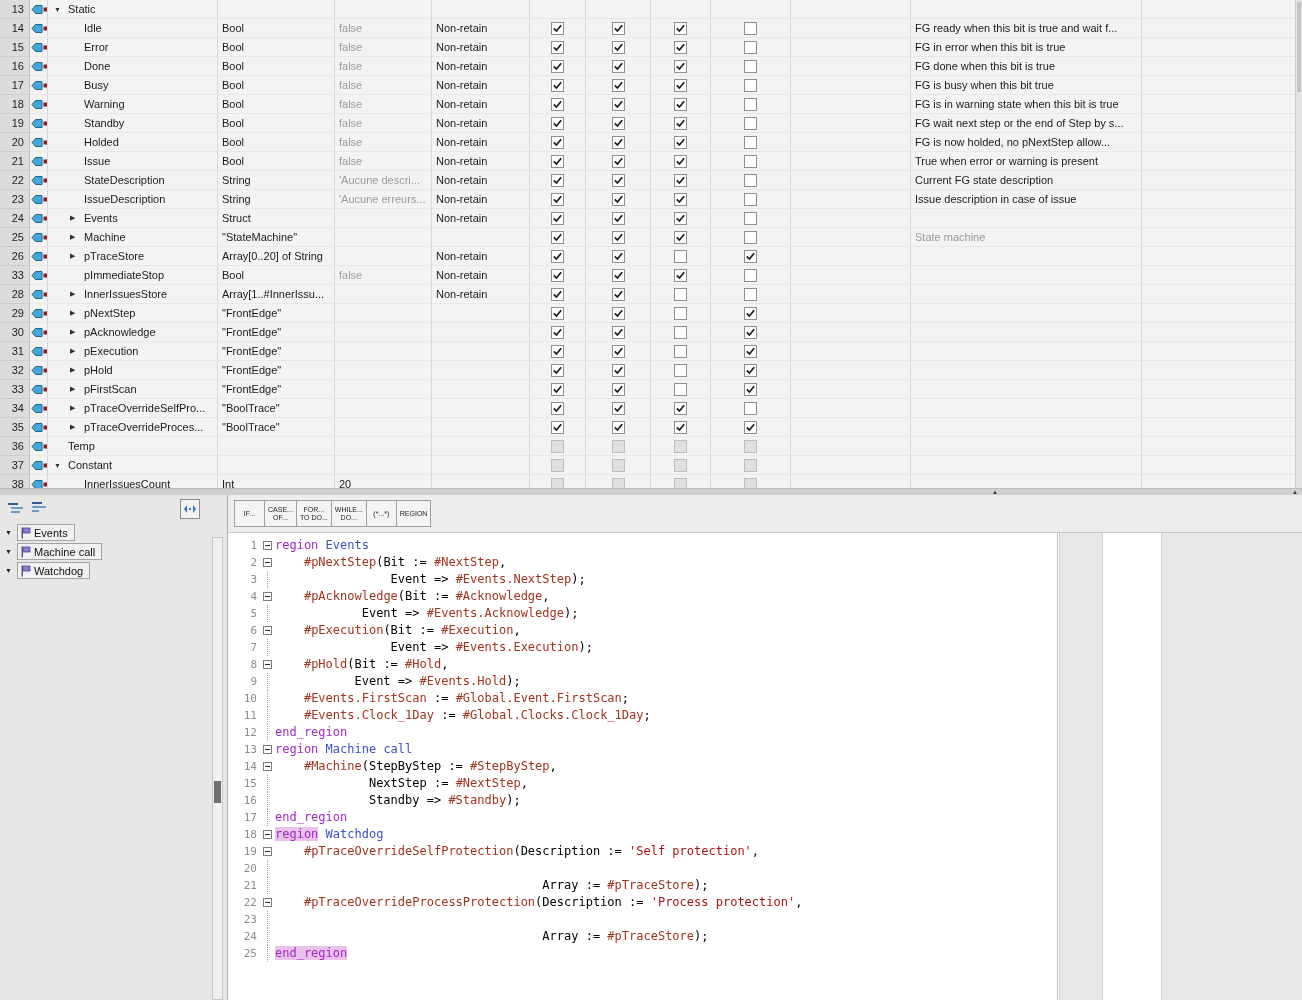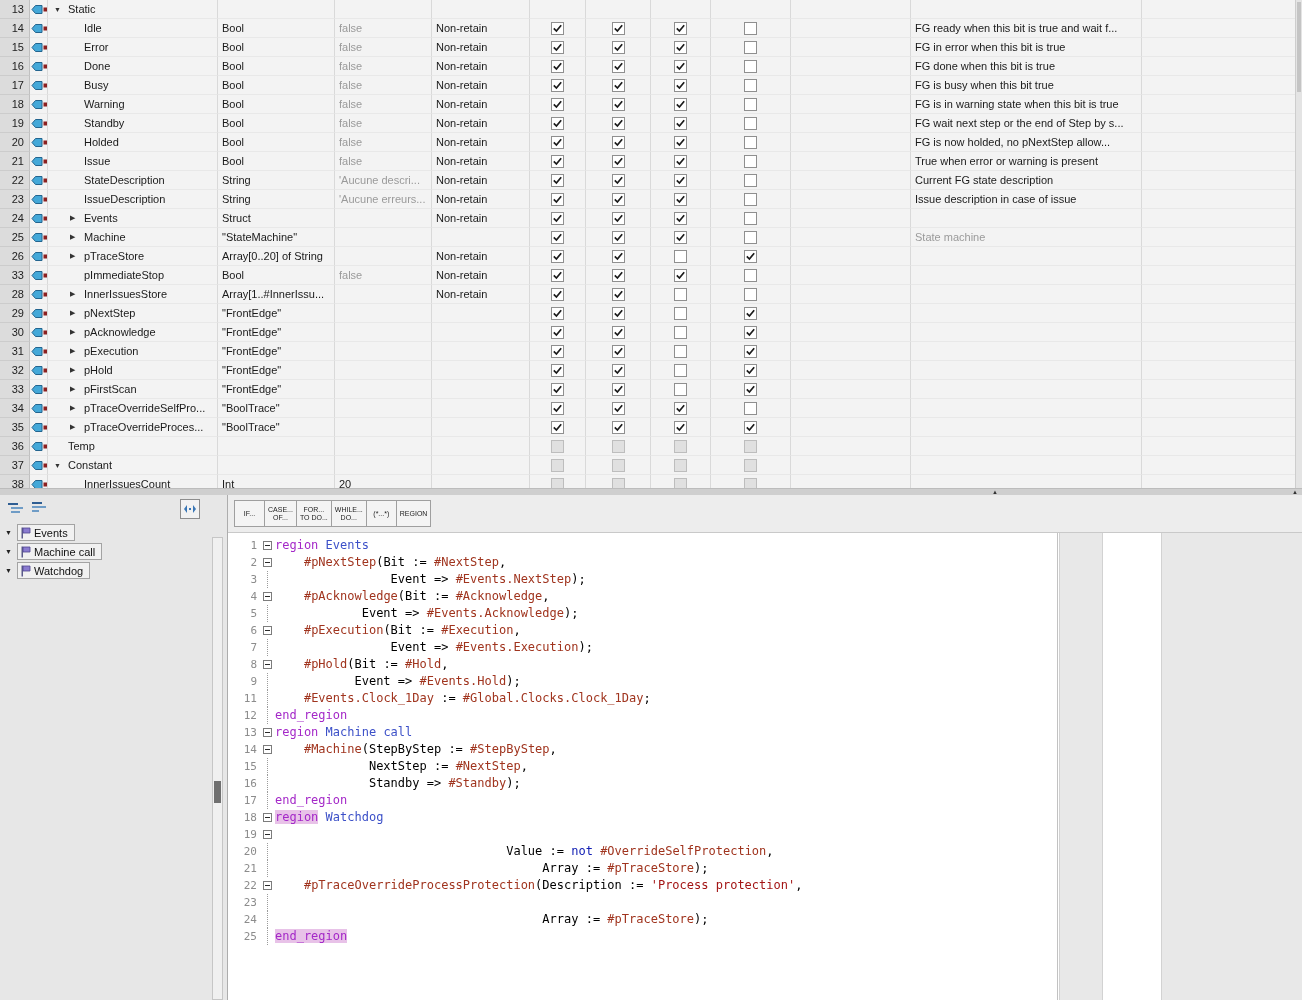--- a/index.html
+++ b/index.html
@@ -1344,20 +1344,27 @@
             <span class="codetext"><span class="seg-p">    </span><span class="seg-v">#pHold</span><span class="seg-p">(Bit := </span><span class="seg-v">#Hold</span><span class="seg-p">,</span></span>
           </div>
           <div class="cl">
             <span class="ln">9</span>
             <span class="fold">
               <span class="fguide"></span>
             </span>
             <span class="codetext"><span class="seg-p">           Event =&gt; </span><span class="seg-v">#Events.Hold</span><span class="seg-p">);</span></span>
           </div>
           <div class="cl">
+            <span class="ln">10</span>
+            <span class="fold">
+              <span class="fguide"></span>
+            </span>
+            <span class="codetext"><span class="seg-p">    </span><span class="seg-v">#Events.FirstScan</span><span class="seg-p"> := </span><span class="seg-v">#Global.Event.FirstScan</span><span class="seg-p">;</span></span>
+          </div>
+          <div class="cl">
             <span class="ln">11</span>
             <span class="fold">
               <span class="fguide"></span>
             </span>
             <span class="codetext"><span class="seg-p">    </span><span class="seg-v">#Events.Clock_1Day</span><span class="seg-p"> := </span><span class="seg-v">#Global.Clocks.Clock_1Day</span><span class="seg-p">;</span></span>
           </div>
           <div class="cl">
             <span class="ln">12</span>
             <span class="fold">
               <span class="fguide"></span>
@@ -1404,27 +1411,27 @@
             <span class="fold">
               <span class="fbox"></span>
             </span>
             <span class="codetext"><span class="seg-hk">region</span><span class="seg-p"> </span><span class="seg-n">Watchdog</span></span>
           </div>
           <div class="cl">
             <span class="ln">19</span>
             <span class="fold">
               <span class="fbox"></span>
             </span>
+            <span class="codetext"><span class="seg-p">    </span><span class="seg-v">#pTraceOverrideSelfProtection</span><span class="seg-p">(Description := </span><span class="seg-s">'Self protection'</span><span class="seg-p">,</span></span>
           </div>
           <div class="cl">
             <span class="ln">20</span>
             <span class="fold">
               <span class="fguide"></span>
             </span>
-            <span class="codetext"><span class="seg-p">                                Value := </span><span class="seg-b">not</span><span class="seg-p"> </span><span class="seg-v">#OverrideSelfProtection</span><span class="seg-p">,</span></span>
           </div>
           <div class="cl">
             <span class="ln">21</span>
             <span class="fold">
               <span class="fguide"></span>
             </span>
             <span class="codetext"><span class="seg-p">                                     Array := </span><span class="seg-v">#pTraceStore</span><span class="seg-p">);</span></span>
           </div>
           <div class="cl">
             <span class="ln">22</span>

